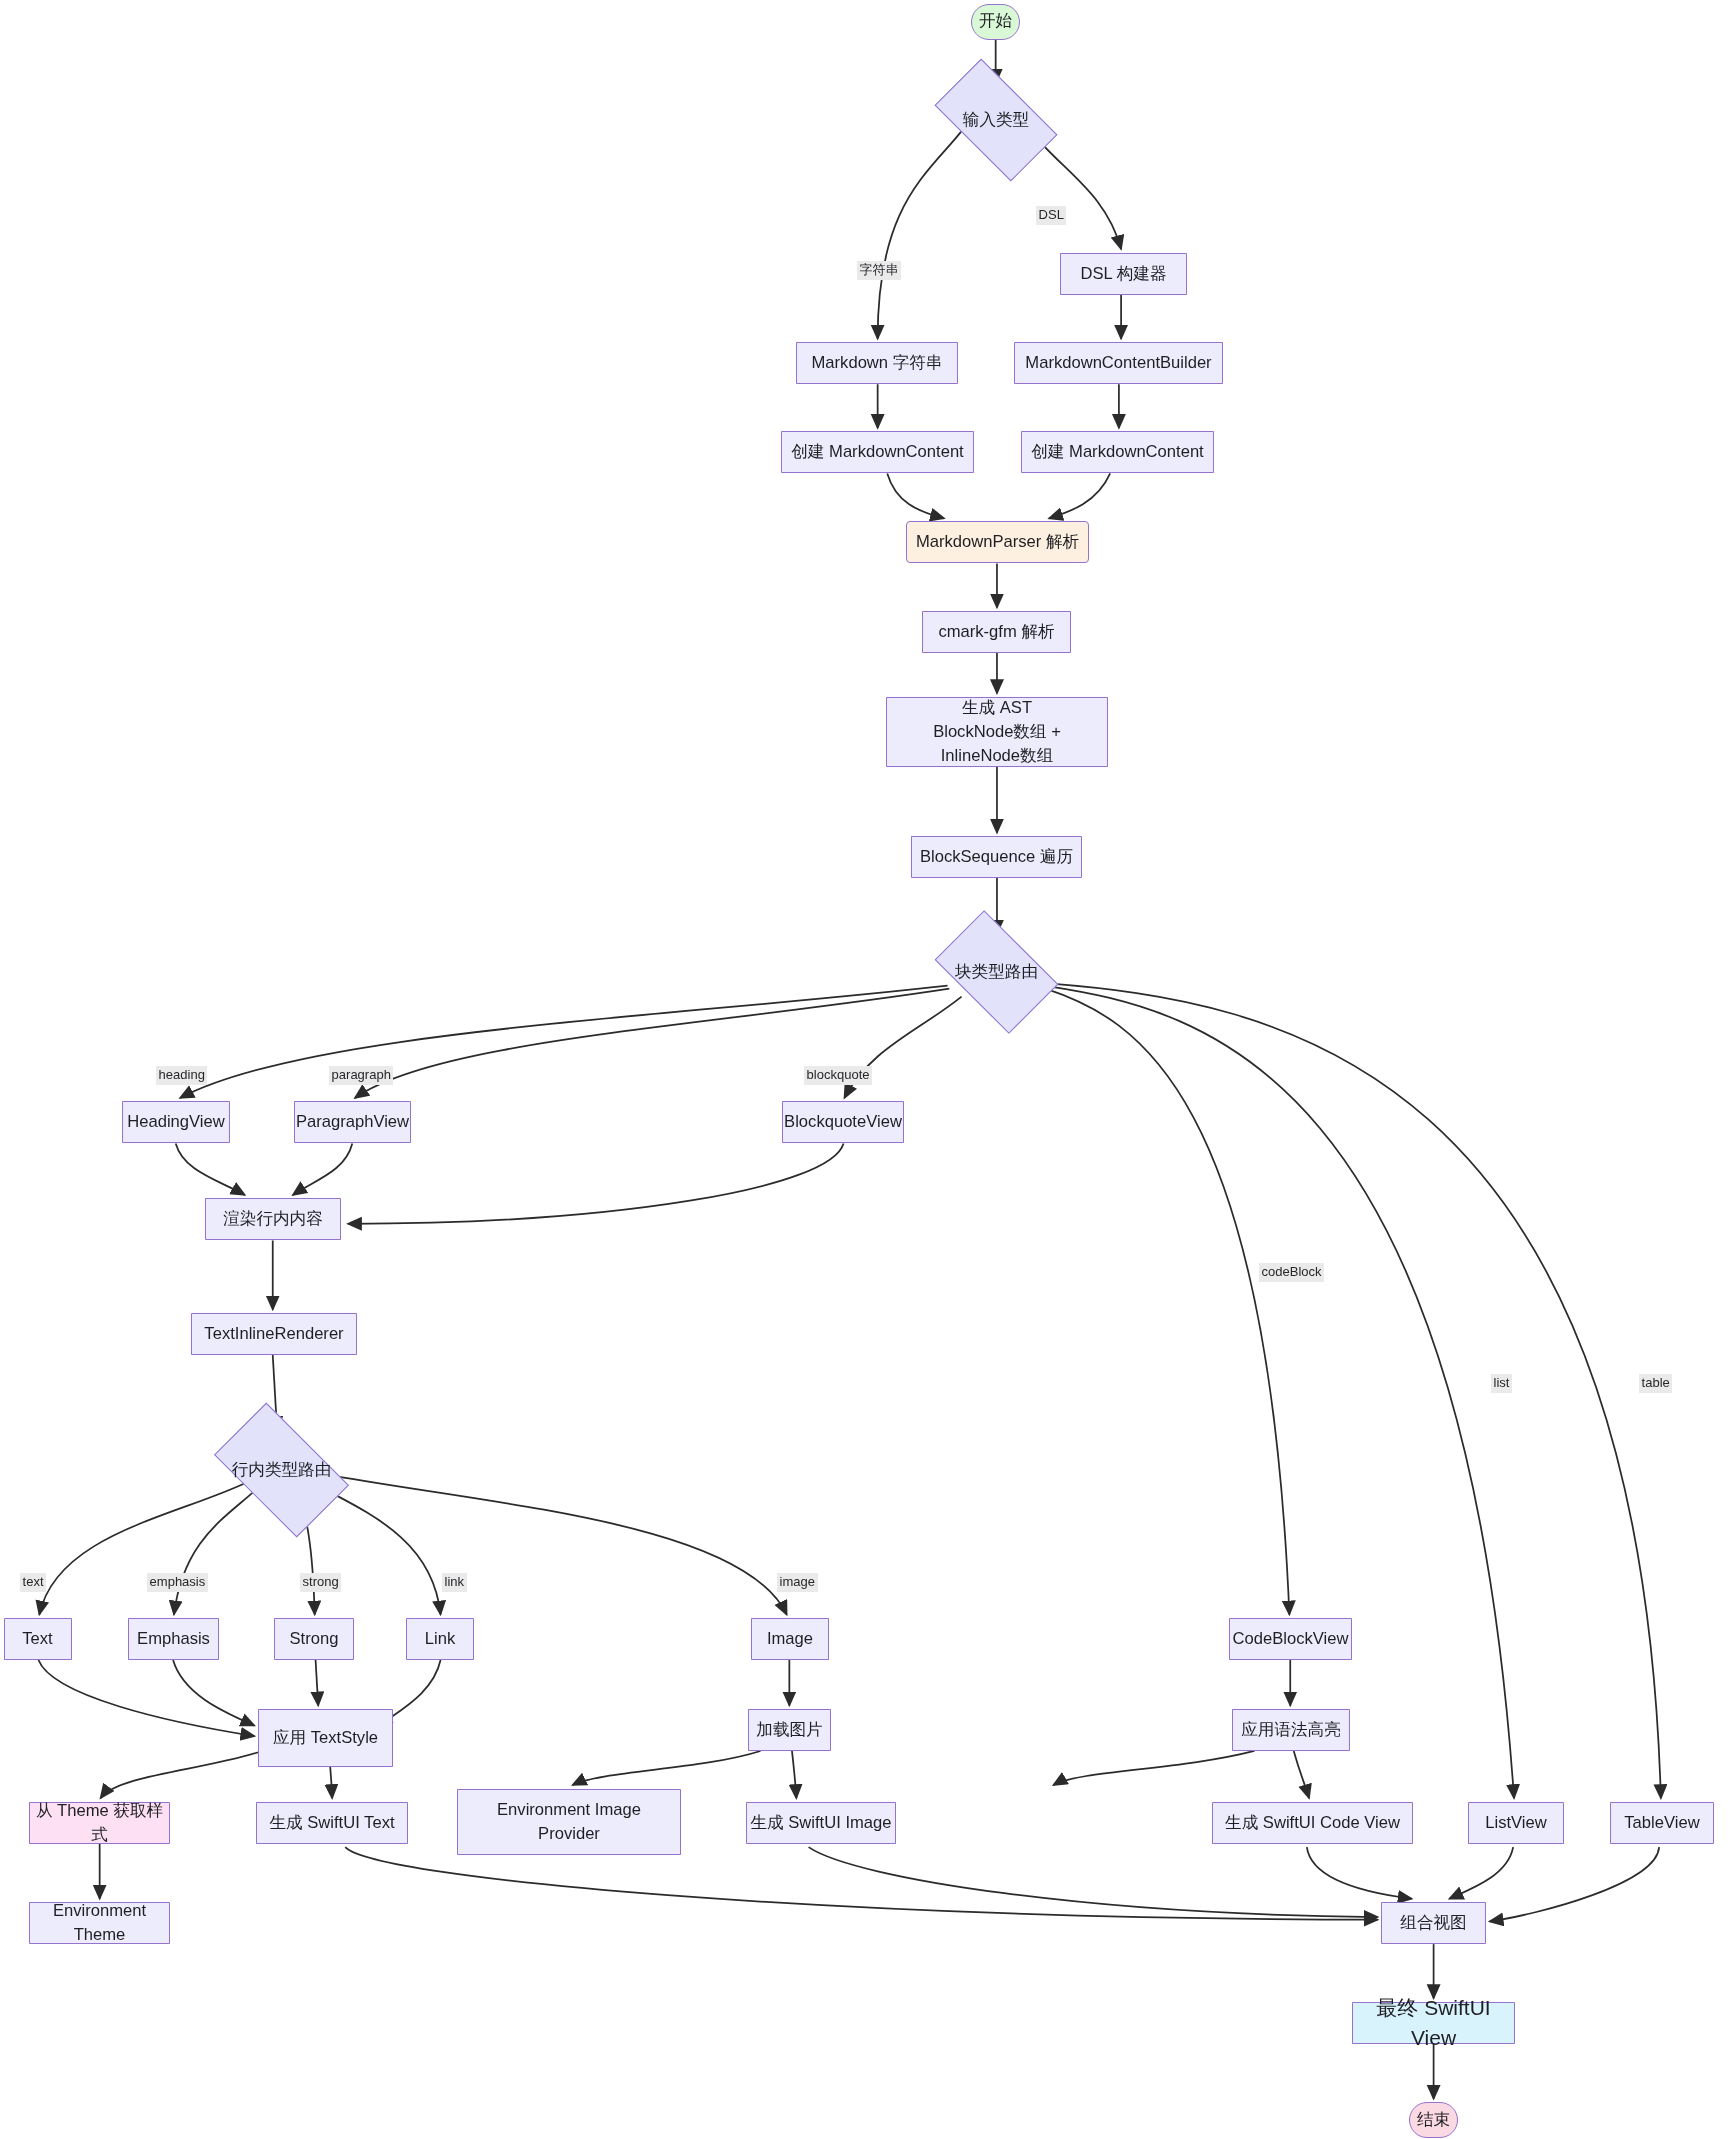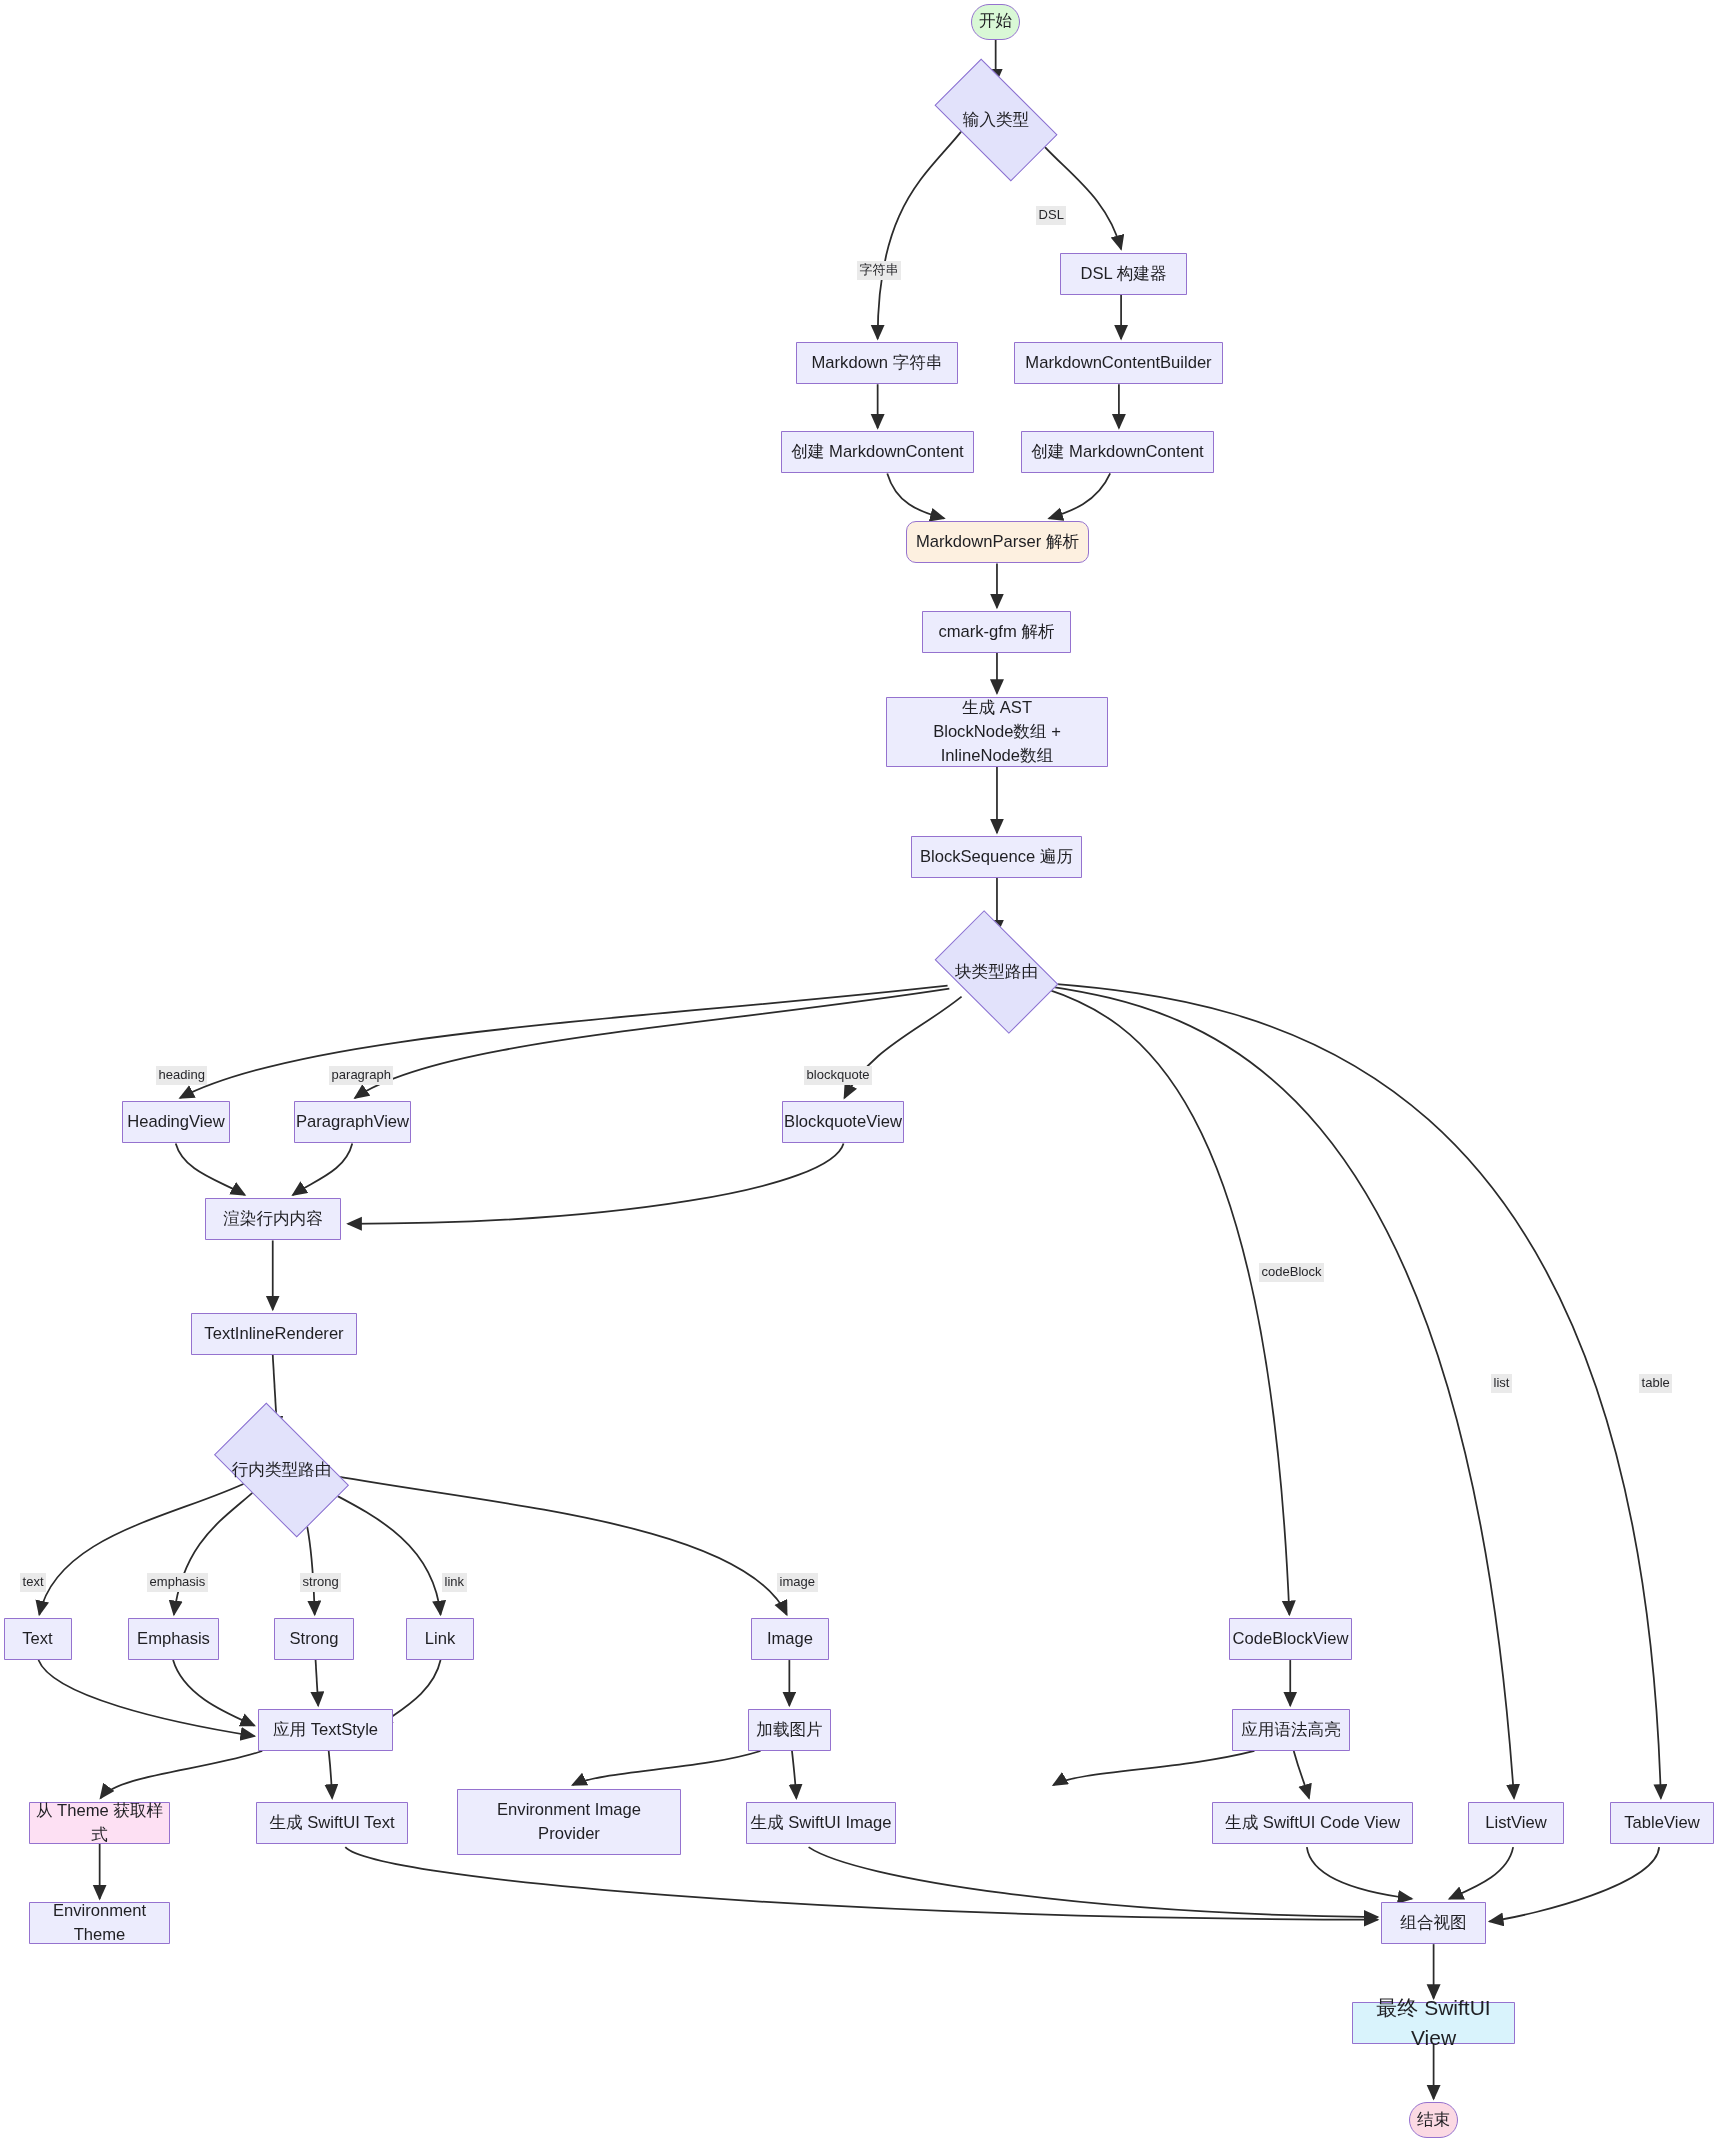--- a/index.html
+++ b/index.html
@@ -39,21 +39,21 @@
   }
   .n-process {
     background: #ececfd;
     border: 1.3px solid #9572cf;
     border-radius: 0.9px;
     font-size: 16.6px;
   }
   .n-parser {
     background: #fdf0e0;
     border: 1.3px solid #9572cf;
-    border-radius: 10px;
+    border-radius: 4px;
     font-size: 16.6px;
   }
   .n-theme {
     background: #fde0f3;
     border: 1.3px solid #9572cf;
     border-radius: 0.9px;
     font-size: 16.6px;
   }
   .n-final {
     background: #d9f3fc;
@@ -309,21 +309,21 @@
   </div>
 
   <div class="node n-process" style="left:751px;top:1618px;width:78px;height:42px;">
     <span>Image</span>
   </div>
 
   <div class="node n-process" style="left:1229px;top:1618px;width:123px;height:42px;">
     <span>CodeBlockView</span>
   </div>
 
-  <div class="node n-process" style="left:258px;top:1709px;width:135px;height:42px;text-align:center;">
+  <div class="node n-process" style="left:258px;top:1709px;width:135px;height:58px;text-align:center;">
     <span>应用 TextStyle</span>
   </div>
 
   <div class="node n-process" style="left:748px;top:1709px;width:83px;height:42px;">
     <span>加载图片</span>
   </div>
 
   <div class="node n-process" style="left:1232px;top:1709px;width:118px;height:42px;">
     <span>应用语法高亮</span>
   </div>

